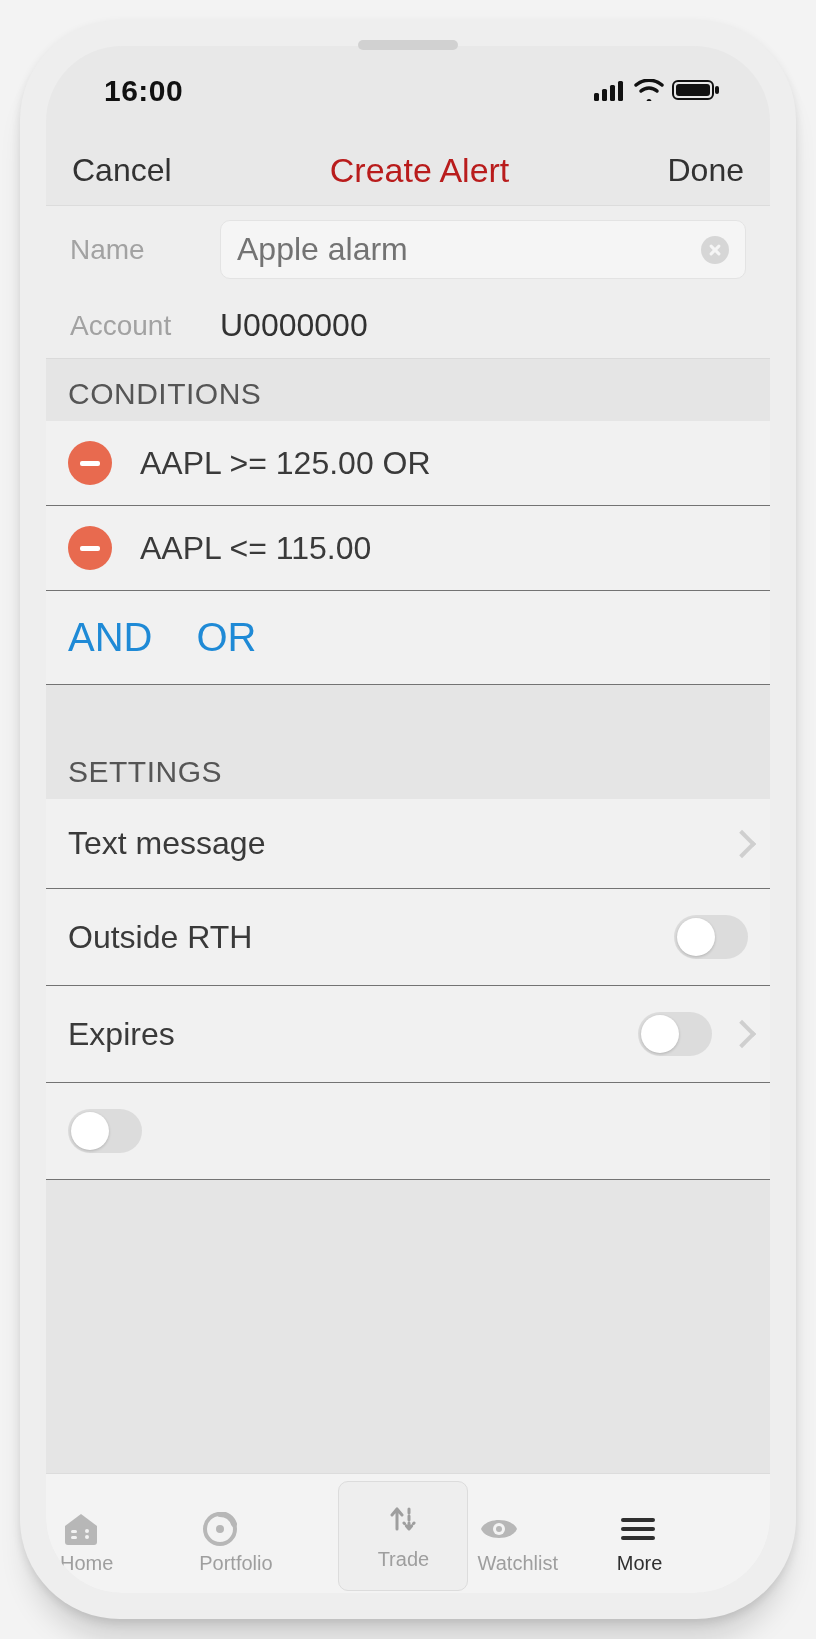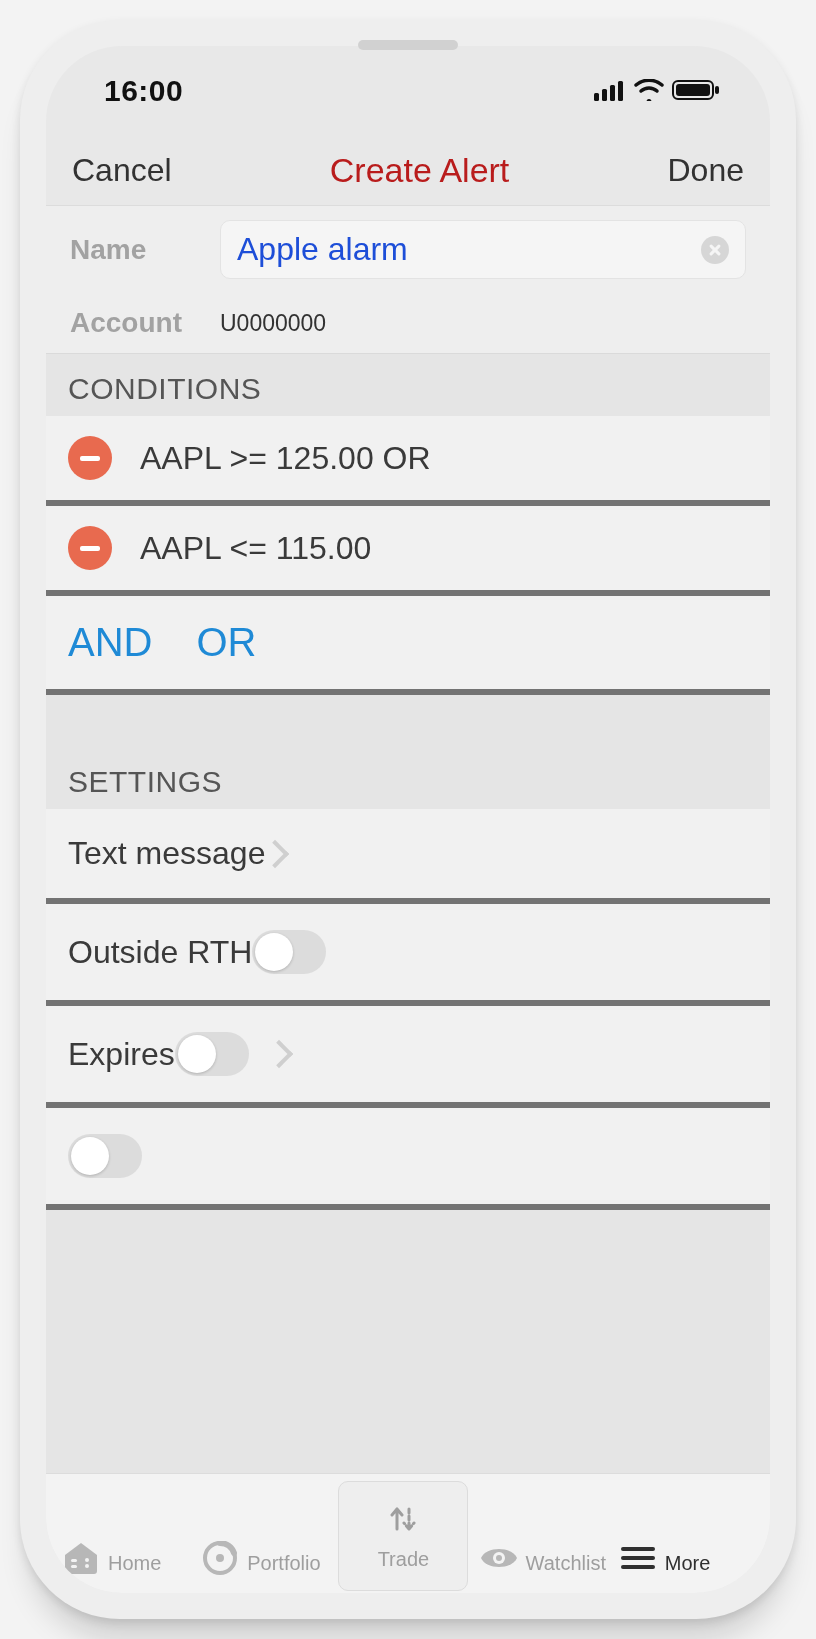--- a/index.html
+++ b/index.html
@@ -75,35 +75,35 @@
   }
   .form-row {
     display: flex;
     align-items: center;
     padding: 14px 24px;
   }
   .form-label {
     width: 150px;
     font-size: 28px;
     color: #a2a2a2;
-    font-weight: 700;
+    font-weight: 400;
   }
   .name-input-wrap {
     flex: 1;
     display: flex;
     align-items: center;
     background: #f5f5f5;
     border: 1px solid #e3e3e3;
     border-radius: 10px;
     padding: 10px 16px;
   }
   .name-input {
     flex: 1;
     font-size: 32px;
-    color: #1d4ed8;
+    color: #737373;
     border: none;
     background: transparent;
     outline: none;
   }
   .clear-icon {
     width: 28px; height: 28px;
     background: #d6d6d6;
     border-radius: 50%;
     position: relative;
     flex-shrink: 0;
@@ -112,37 +112,37 @@
     content: "";
     position: absolute;
     left: 50%; top: 50%;
     width: 14px; height: 3px;
     background: #f5f5f5;
     border-radius: 2px;
   }
   .clear-icon::before { transform: translate(-50%,-50%) rotate(45deg); }
   .clear-icon::after  { transform: translate(-50%,-50%) rotate(-45deg); }
   .account-value {
-    font-size: 23px;
+    font-size: 32px;
     color: #323232;
   }
 
   
   .section-header {
     padding: 18px 22px 10px;
     font-size: 30px;
     letter-spacing: 0.5px;
     color: #555;
     background: #e5e5e5;
   }
 
   
   .cond-row, .logic-row, .setting-row {
     background: #f1f1f1;
-    border-bottom: 6px solid #737373;
+    border-bottom: 1px solid #737373;
     display: flex;
     align-items: center;
     padding: 20px 22px;
   }
   .remove-btn {
     width: 44px; height: 44px;
     border-radius: 50%;
     background: #e86a4f;
     display: flex;
     align-items: center;
@@ -166,21 +166,21 @@
     color: #1f8ad6;
     margin-right: 44px;
     font-weight: 500;
   }
 
   .gap-block {
     background: #e5e5e5;
     height: 52px;
   }
 
-  .setting-row { padding: 26px 22px; }
+  .setting-row { padding: 26px 22px; justify-content: space-between; }
   .setting-label {
     font-size: 32px;
     color: #3a3a3a;
   }
   .setting-right { display: flex; align-items: center; gap: 20px; }
   .chevron-right {
     width: 16px; height: 26px;
     position: relative;
   }
   .chevron-right::before {
@@ -215,22 +215,22 @@
     background: #f3f3f3;
     border-top: 1px solid #dcdcdc;
     display: flex;
     align-items: flex-end;
     justify-content: space-around;
     padding: 0 14px 18px;
   }
   .tab-item {
     flex: 1;
     display: flex;
-    flex-direction: row;
-    align-items: flex-end;
+    flex-direction: column;
+    align-items: flex-start;
     gap: 6px;
     color: #9e9e9e;
     font-size: 20px;
   }
   .tab-item.active { color: #2f2f2f; }
   .tab-icon { width: 42px; height: 34px; display:flex; align-items:center; justify-content:center;}
   .trade-wrap {
     width: 130px;
     height: 110px;
     background: #eeeeee;

